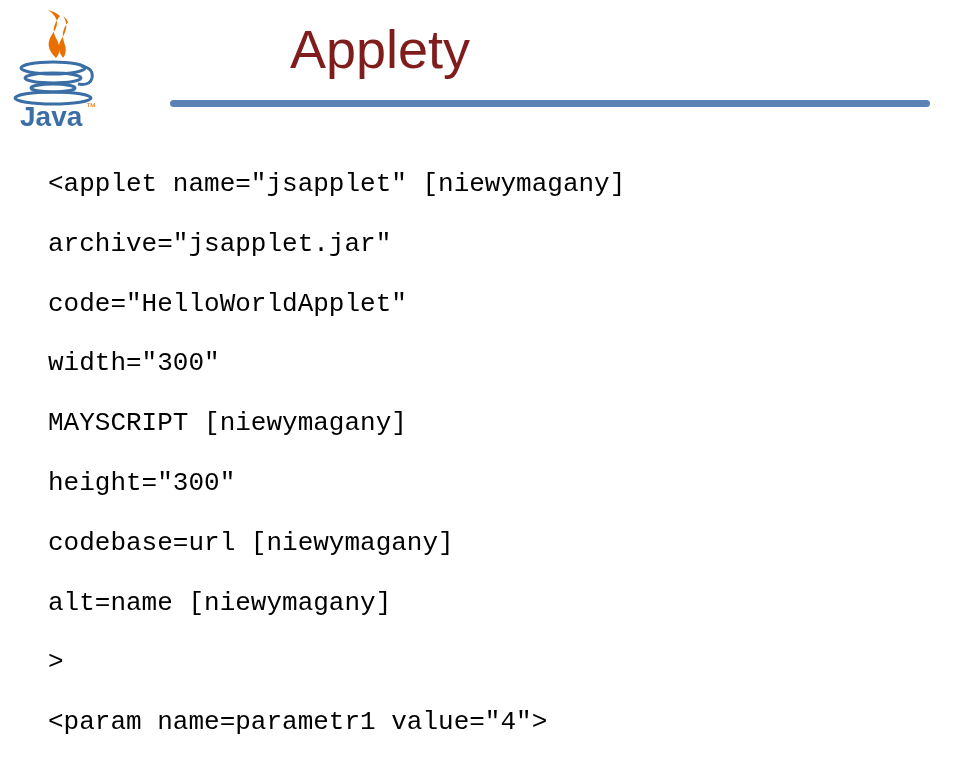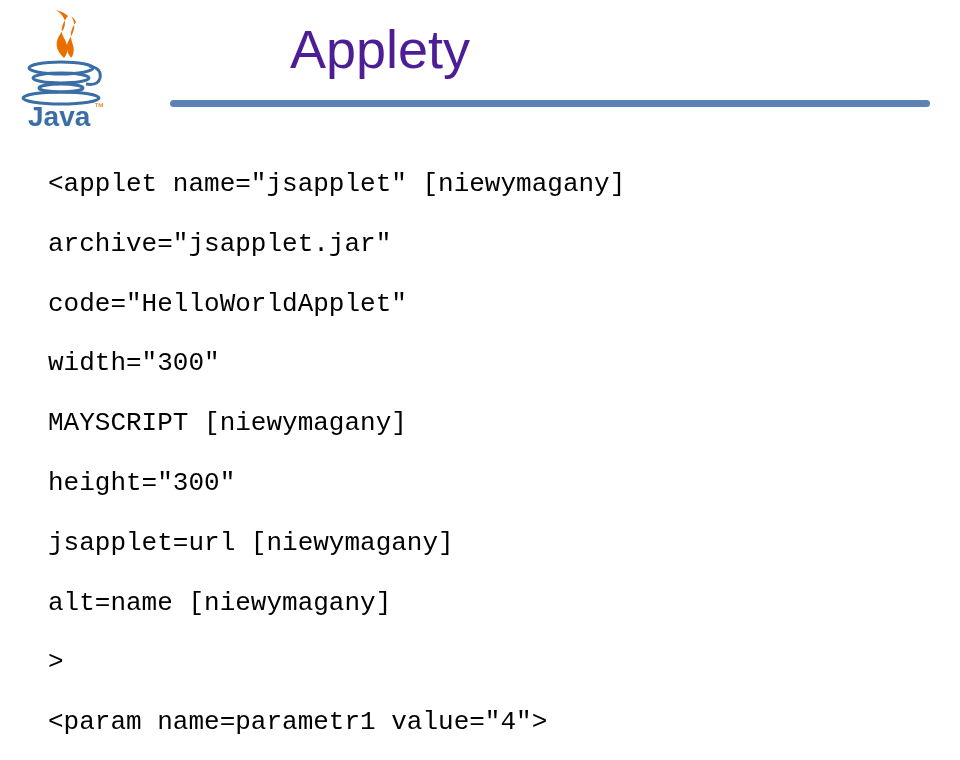--- a/index.html
+++ b/index.html
@@ -10,31 +10,31 @@
     body {
       width: 960px;
       height: 760px;
       background: #ffffff;
       position: relative;
       font-family: Arial, sans-serif;
     }
     .logo {
       position: absolute;
       top: 8px;
-      left: 16px;
+      left: 8px;
       width: 95px;
       height: 128px;
     }
     .title {
       position: absolute;
       top: 18px;
       left: 290px;
       font-size: 54px;
       font-weight: 400;
-      color: #4c1d95;
+      color: #7f1d1d;
       text-align: right;
     }
     .hr-line {
       position: absolute;
       top: 100px;
       left: 170px;
       width: 760px;
       height: 7px;
       background: #5a82b4;
       border-radius: 4px;
@@ -73,18 +73,18 @@
 <h1 class="title">Applety</h1>
 
 <div class="hr-line"></div>
 
 <div class="content"><span>&lt;applet name="jsapplet" [niewymagany]</span>
 <span>archive="jsapplet.jar"</span>
 <span>code="HelloWorldApplet"</span>
 <span>width="300"</span>
 <span>MAYSCRIPT [niewymagany]</span>
 <span>height="300"</span>
-<span>jsapplet=url [niewymagany]</span>
+<span>codebase=url [niewymagany]</span>
 <span>alt=name [niewymagany]</span>
 <span>&gt;</span>
 <span>&lt;param name=parametr1 value="4"&gt;</span>
 
 </div>
 
 </body></html>

